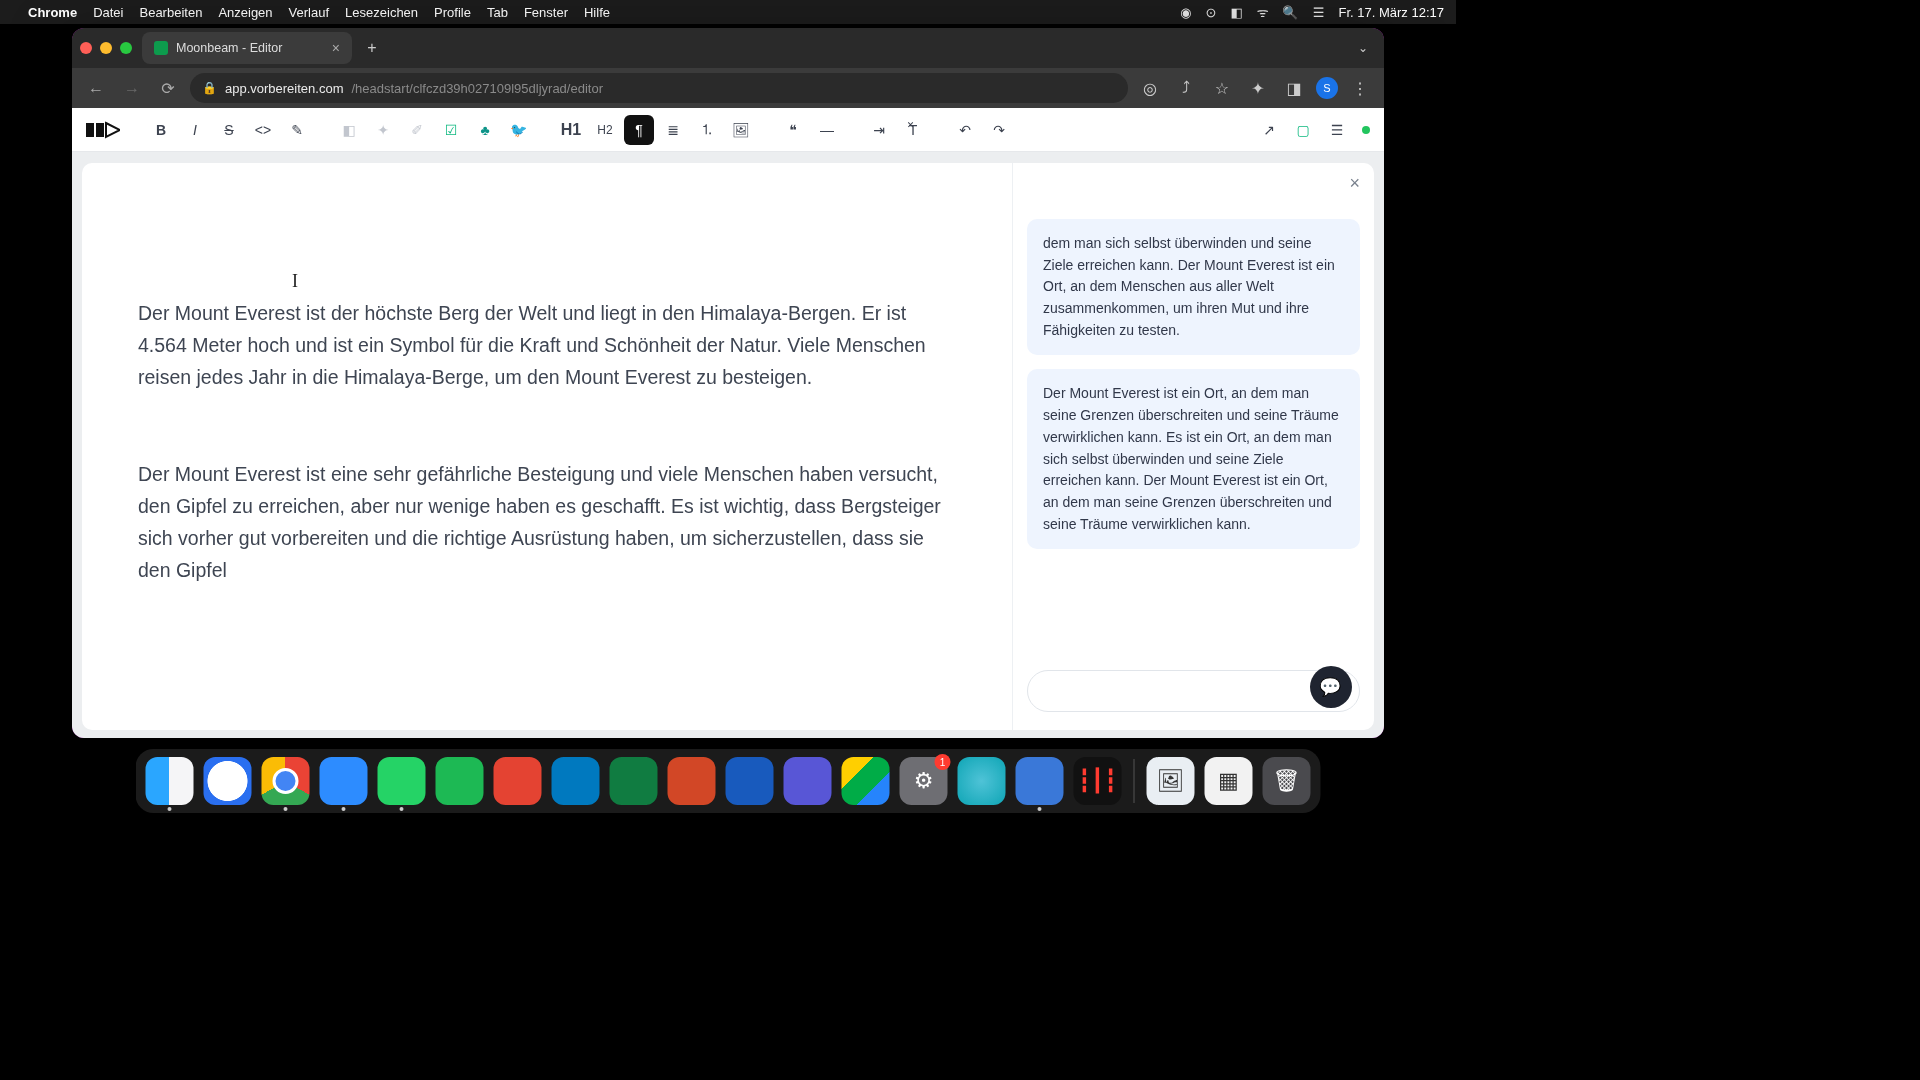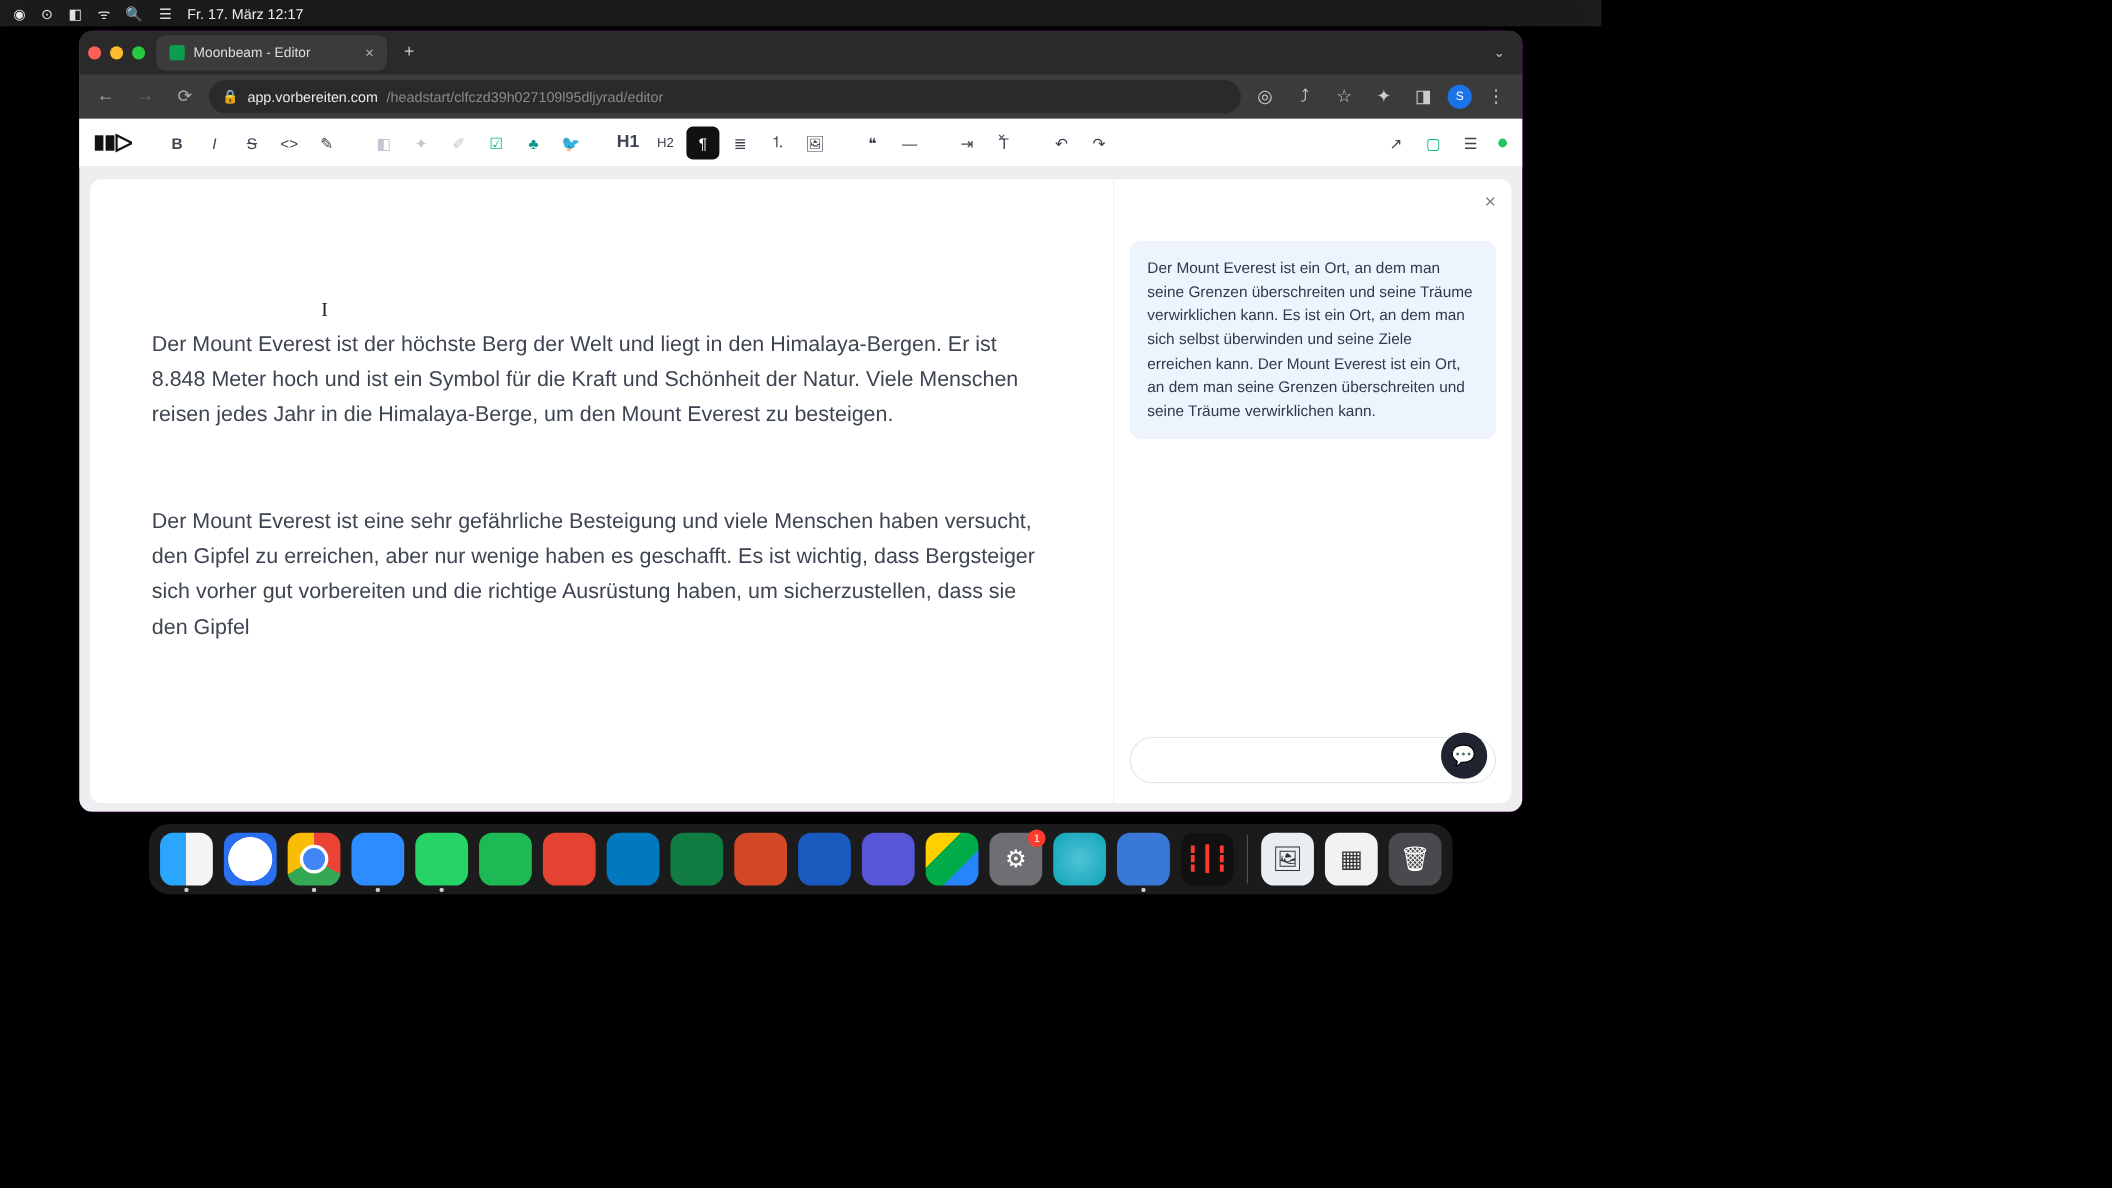--- a/index.html
+++ b/index.html
@@ -193,20 +193,33 @@
 .di-qt{background:#3a78d8}
 .di-audio{background:#111}
 .di-preview{background:#e9eef3;color:#333}
 .di-ss{background:#f2f2f2;color:#333}
 .di-trash{background:#4a4a4e}
 </style>
 </head>
 <body>
 
 <div class="menubar">
+  <div class="menubar-left">
+    <span class="apple-logo"></span>
+    <span class="app-name">Chrome</span>
+    <span>Datei</span>
+    <span>Bearbeiten</span>
+    <span>Anzeigen</span>
+    <span>Verlauf</span>
+    <span>Lesezeichen</span>
+    <span>Profile</span>
+    <span>Tab</span>
+    <span>Fenster</span>
+    <span>Hilfe</span>
+  </div>
   <div class="menubar-right">
     <span class="mb-icon">◉</span>
     <span class="mb-icon">⊙</span>
     <span class="mb-icon">◧</span>
     <span class="mb-icon">ᯤ</span>
     <span class="mb-icon">🔍</span>
     <span class="mb-icon">☰</span>
     <span>Fr. 17. März  12:17</span>
   </div>
 </div>
@@ -294,27 +307,28 @@
       <div class="tsep"></div>
       <div class="tbtn">↗</div>
       <div class="tbtn" style="color:#10b981">▢</div>
       <div class="tbtn">☰</div>
       <span class="status-dot"></span>
     </div>
 
     <div class="content-wrap">
       <div class="editor">
         <span class="cursor-mark">I</span>
-        <p>Der Mount Everest ist der höchste Berg der Welt und liegt in den Himalaya-Bergen. Er ist 8.848 Meter hoch und ist ein Symbol für die Kraft und Schönheit der Natur. Viele Menschen reisen jedes Jahr in die Himalaya-Berge, um den Mount Everest zu besteigen.</p>
+        <p>Der Mount Everest ist der höchste Berg der Welt und liegt in den Himalaya-Bergen. Er ist 4.564 Meter hoch und ist ein Symbol für die Kraft und Schönheit der Natur. Viele Menschen reisen jedes Jahr in die Himalaya-Berge, um den Mount Everest zu besteigen.</p>
         <p class="para2">Der Mount Everest ist eine sehr gefährliche Besteigung und viele Menschen haben versucht, den Gipfel zu erreichen, aber nur wenige haben es geschafft. Es ist wichtig, dass Bergsteiger sich vorher gut vorbereiten und die richtige Ausrüstung haben, um sicherzustellen, dass sie den Gipfel</p>
       </div>
 
       <div class="side">
         <div class="side-close">×</div>
         <div class="msg-stack">
+          <div class="msg">dem man sich selbst überwinden und seine Ziele erreichen kann. Der Mount Everest ist ein Ort, an dem Menschen aus aller Welt zusammenkommen, um ihren Mut und ihre Fähigkeiten zu testen.</div>
           <div class="msg">Der Mount Everest ist ein Ort, an dem man seine Grenzen überschreiten und seine Träume verwirklichen kann. Es ist ein Ort, an dem man sich selbst überwinden und seine Ziele erreichen kann. Der Mount Everest ist ein Ort, an dem man seine Grenzen überschreiten und seine Träume verwirklichen kann.</div>
         </div>
         <div class="chat-input">
           <input placeholder="" style="">
           <div class="send">➤</div>
         </div>
         <div class="help-fab">💬</div>
       </div>
     </div>
 

